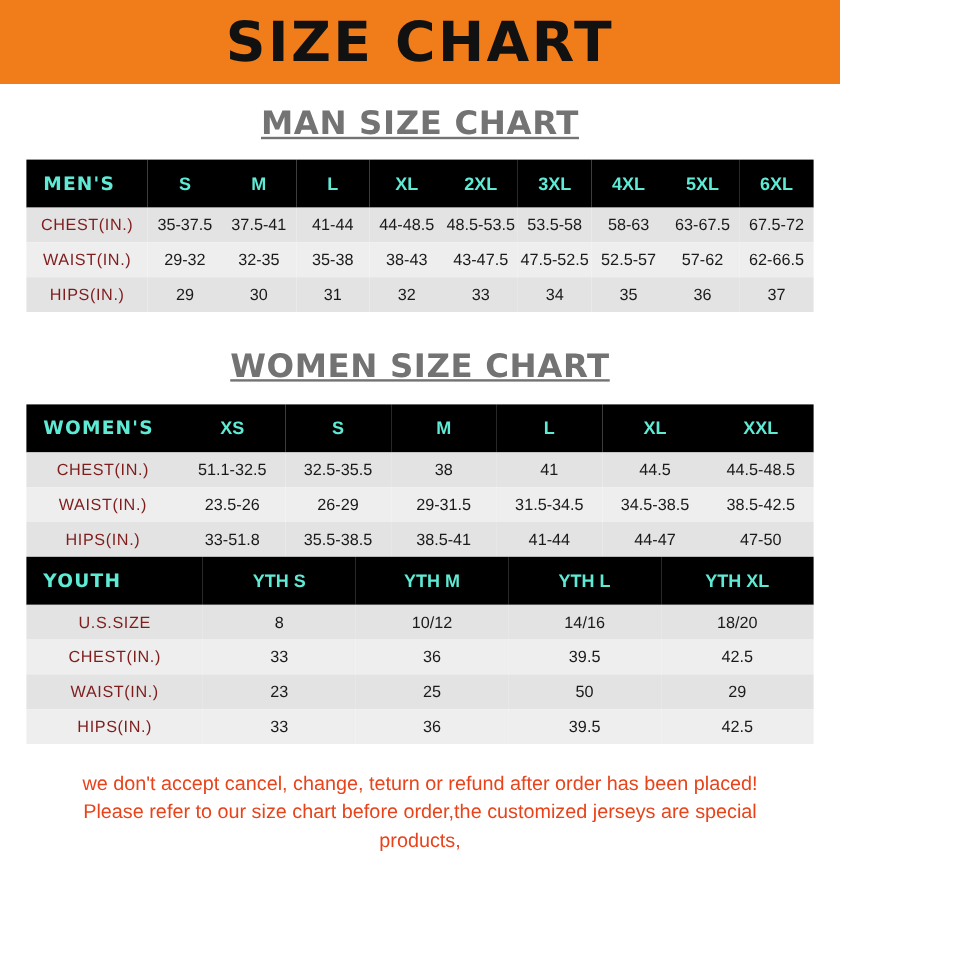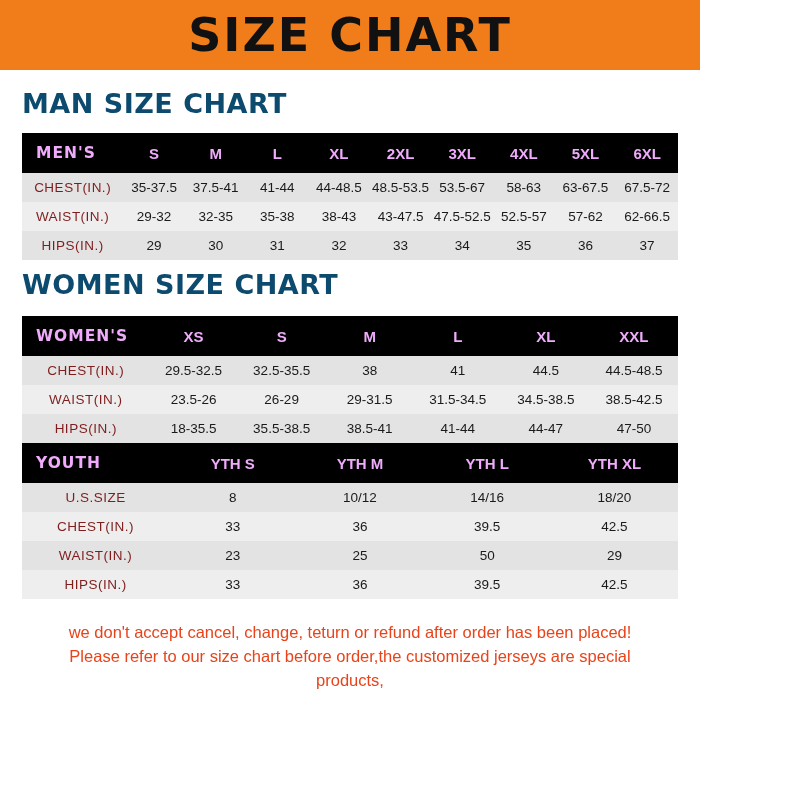--- a/index.html
+++ b/index.html
@@ -33,46 +33,48 @@
     font-size: 46px;
     letter-spacing: 2px;
     color: #111111;
     line-height: 1;
   }
   .content {
     padding: 0 22px;
     box-sizing: border-box;
   }
   .section-title {
+    text-align: center;
     font-family: "DejaVu Sans", sans-serif;
     font-weight: bold;
     font-size: 27px;
-    color: #0c4a6e;
+    color: #737373;
     letter-spacing: 0.5px;
+    text-decoration: underline;
   }
   .t1 { margin-top: 18px; margin-bottom: 14px; }
-  .t2 { margin-top: 9px; margin-bottom: 16px; }
+  .t2 { margin-top: 30px; margin-bottom: 16px; }
   .t3 { margin-top: 26px; margin-bottom: 16px; }
 
   table.size-table {
     width: 100%;
     border-collapse: collapse;
     table-layout: fixed;
   }
   table.size-table th,
   table.size-table td {
     text-align: center;
     font-size: 13.5px;
     color: #1a1a1a;
     padding: 7px 2px;
     font-family: "Liberation Sans", sans-serif;
   }
   table.size-table thead th {
     background: #000000;
-    color: #f0abfc;
+    color: #5eead4;
     font-size: 15px;
     font-weight: bold;
     padding: 11px 2px;
   }
   table.size-table thead th.label-col {
     text-align: left;
     padding-left: 14px;
     letter-spacing: 1px;
     font-family: "DejaVu Sans", sans-serif;
     font-size: 15.5px;
@@ -129,21 +131,21 @@
         </tr>
       </thead>
       <tbody>
         <tr class="row-shade-a">
           <td class="label-col">CHEST(IN.)</td>
           <td>35-37.5</td>
           <td>37.5-41</td>
           <td>41-44</td>
           <td>44-48.5</td>
           <td>48.5-53.5</td>
-          <td>53.5-67</td>
+          <td>53.5-58</td>
           <td>58-63</td>
           <td>63-67.5</td>
           <td>67.5-72</td>
         </tr>
         <tr class="row-shade-b">
           <td class="label-col">WAIST(IN.)</td>
           <td>29-32</td>
           <td>32-35</td>
           <td>35-38</td>
           <td>38-43</td>
@@ -177,39 +179,39 @@
           <th>S</th>
           <th>M</th>
           <th>L</th>
           <th>XL</th>
           <th>XXL</th>
         </tr>
       </thead>
       <tbody>
         <tr class="row-shade-a">
           <td class="label-col">CHEST(IN.)</td>
-          <td>29.5-32.5</td>
+          <td>51.1-32.5</td>
           <td>32.5-35.5</td>
           <td>38</td>
           <td>41</td>
           <td>44.5</td>
           <td>44.5-48.5</td>
         </tr>
         <tr class="row-shade-b">
           <td class="label-col">WAIST(IN.)</td>
           <td>23.5-26</td>
           <td>26-29</td>
           <td>29-31.5</td>
           <td>31.5-34.5</td>
           <td>34.5-38.5</td>
           <td>38.5-42.5</td>
         </tr>
         <tr class="row-shade-a">
           <td class="label-col">HIPS(IN.)</td>
-          <td>18-35.5</td>
+          <td>33-51.8</td>
           <td>35.5-38.5</td>
           <td>38.5-41</td>
           <td>41-44</td>
           <td>44-47</td>
           <td>47-50</td>
         </tr>
       </tbody>
     </table>
 
     <table class="size-table">

